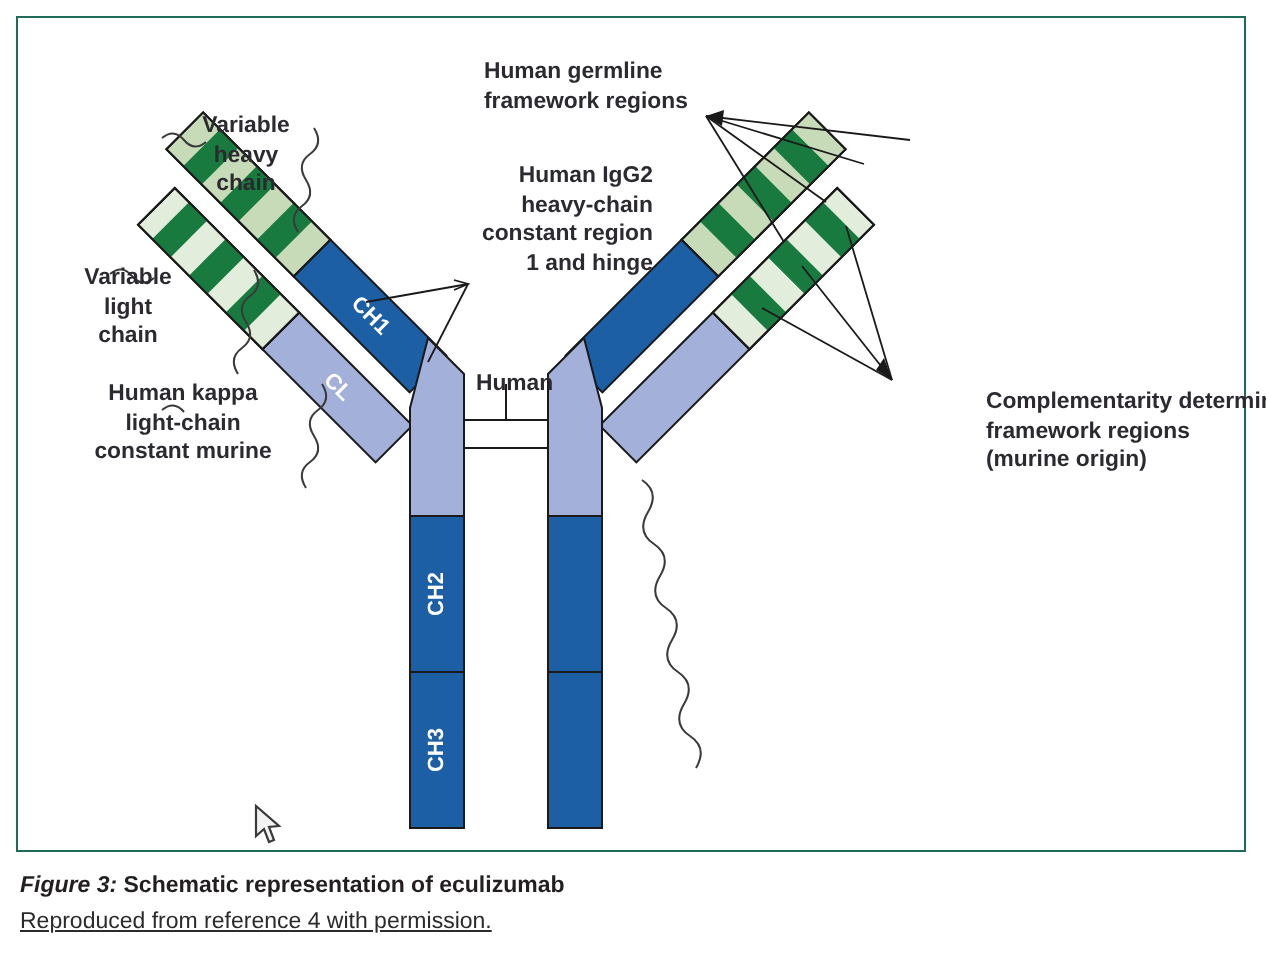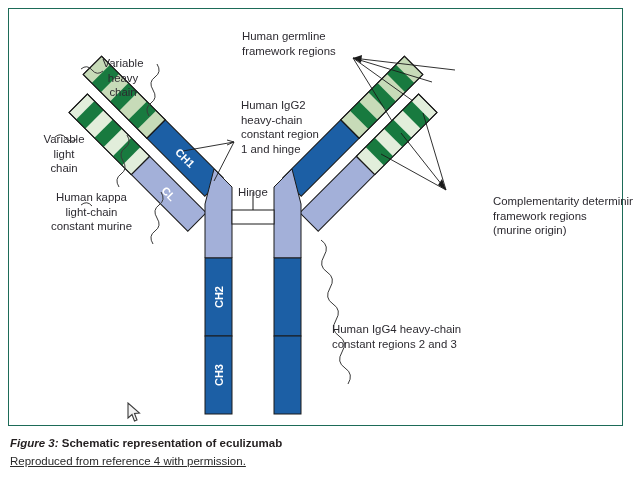--- a/index.html
+++ b/index.html
@@ -12,21 +12,21 @@
     border:1px solid #1d6b58;background:#ffffff;box-sizing:border-box;
   }
   #diagram{position:absolute;left:0;top:0;width:615px;height:416px;}
 
   .cap{position:absolute;left:10px;font-size:11.5px;color:#231f20;}
   #caption-title{top:437px;font-weight:bold;}
   #caption-title .ital{font-style:italic;text-align:right;}
   #caption-sub{top:455px;font-weight:normal;color:#2b2b2b;text-decoration:underline;}
 
   .lbl{position:absolute;font-size:11.4px;line-height:14.6px;
-       color:#2c2a30;white-space:pre;}
+       color:#2c2a30;white-space:pre;font-weight:bold;}
   .lbl.r{text-align:center;}
 
   #cursor{position:absolute;left:118px;top:393px;width:14px;height:21px;}
 </style>
 </head>
 <body>
 
 <div id="figure-frame">
 
   <svg id="diagram" viewBox="0 0 615 416">
@@ -119,45 +119,43 @@
 
     <path d="M 152,183 q 5,8 -2,13 q -7,5 -2,13 q 5,8 -2,13 q -7,5 -2,13" stroke="#3a3a3a" stroke-width="1" fill="none"></path>
     <path d="M 72,196 q 6,-5 11,1" stroke="#3a3a3a" stroke-width="1" fill="none"></path>
 
     <path d="M 312,231 q 9,6 3,16 q -6,10 3,16 q 9,6 3,16 q -6,10 3,16 q 9,6 3,16 q -6,10 3,16 q 9,6 3,16 q -6,10 3,16 q 9,6 3,16" stroke="#3a3a3a" stroke-width="1" fill="none"></path>
   </svg>
 
   <div class="lbl" style="left:233px;top:20px;">Human germline
 framework regions</div>
 
-  <div class="lbl" style="left:232px;top:89px;">Human IgG2
+  <div class="lbl" style="left:232px;top:72px;text-align:right;">Human IgG2
 heavy-chain
 constant region
 1 and hinge</div>
 
   <div class="lbl r" style="left:64px;top:47px;width:100px;">Variable
 heavy
 chain</div>
 
   <div class="lbl r" style="left:10px;top:123px;width:90px;">Variable
 light
 chain</div>
 
   <div class="lbl r" style="left:20px;top:181px;width:125px;">Human kappa
 light-chain
 constant murine</div>
 
   <div class="lbl" style="left:447px;top:185px;margin-left:37px;">Complementarity determining
 framework regions
 (murine origin)</div>
 
-  <div class="lbl" style="left:323px;top:313px;">Human IgG4 heavy-chain
-constant regions 2 and 3</div>
 
-  <div class="lbl" style="left:229px;top:176px;">Hinge</div>
+  <div class="lbl" style="left:229px;top:176px;">Human</div>
 
   <svg id="cursor" viewBox="0 0 14 21">
     <polygon points="1,1 1,16 5,12.5 7.5,19 10,18 7.5,11.5 12.5,11" fill="#f2f2f2" stroke="#3a3a3a" stroke-width="1.1"></polygon>
   </svg>
 
 </div>
 
 <div id="caption-title" class="cap"><span class="ital">Figure 3:</span><span> Schematic representation of eculizumab</span></div>
 <div id="caption-sub" class="cap">Reproduced from reference 4 with permission.</div>
 

